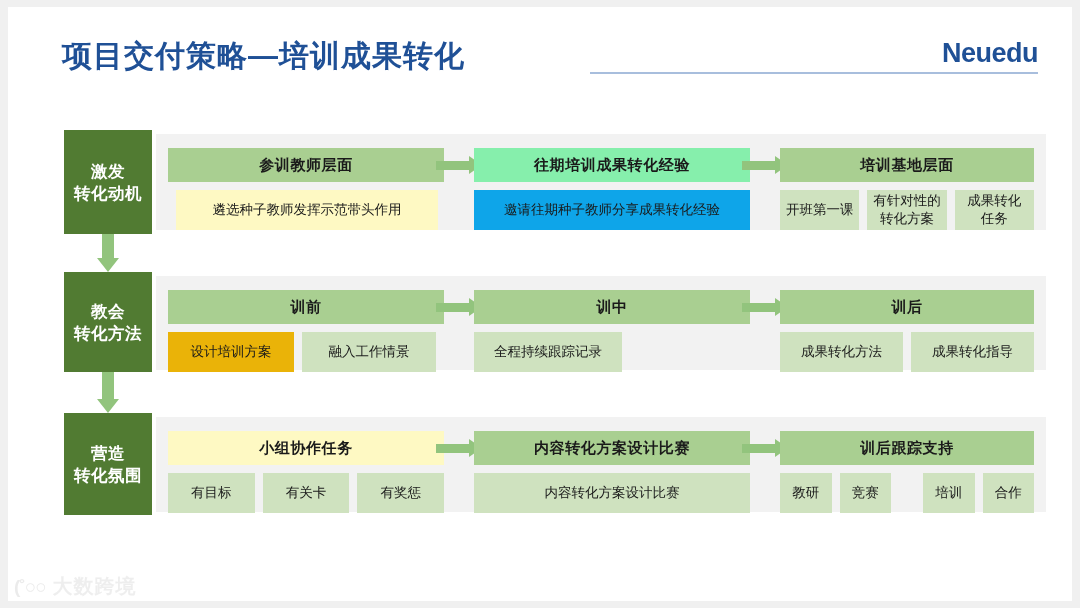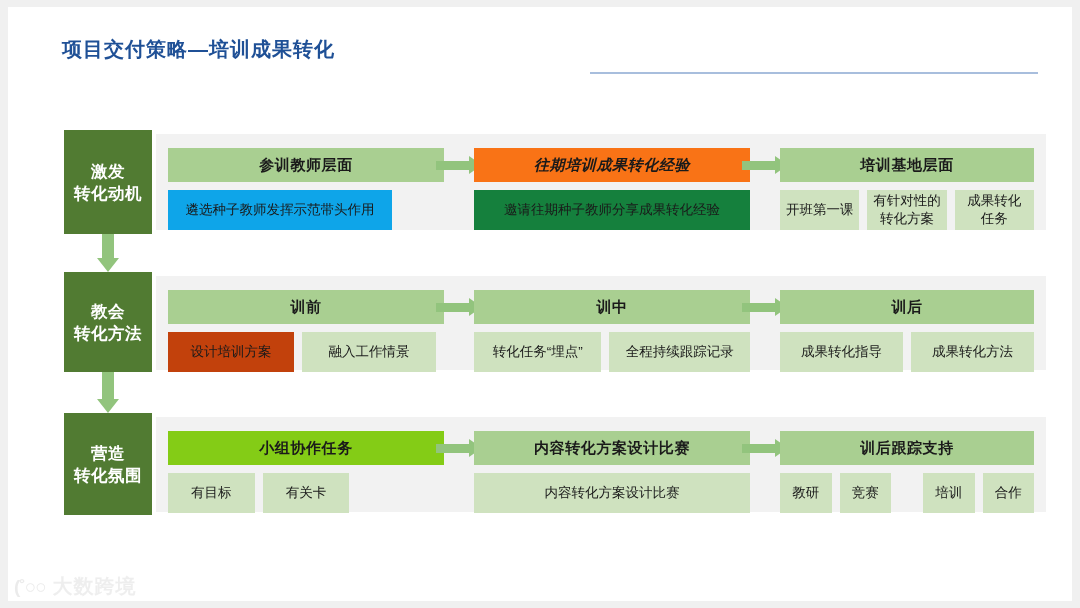--- a/index.html
+++ b/index.html
@@ -34,21 +34,21 @@
 
   
   #header {
     position: absolute;
     left: 0; top: 0;
     width: 1080px; height: 100px;
   }
   #page-title {
     position: absolute;
     left: 62px; top: 36px;
-    font-size: 20px;
+    font-size: 30px;
     font-weight: bold;
     color: #1f5096;
     letter-spacing: 1px;
     white-space: nowrap;
   }
   #brand-logo {
     position: absolute;
     right: 42px; top: 38px;
     font-size: 27px;
     font-weight: bold;
@@ -208,45 +208,46 @@
 <div id="slide">
 
   <div class="edge edge-left"></div>
   <div class="edge edge-right"></div>
   <div class="edge edge-top"></div>
   <div class="edge edge-bottom"></div>
 
   <div id="header">
     <div id="page-title" style="color: rgb(31, 80, 150);">项目交付策略—培训成果转化</div>
     <div id="header-rule" style="background: rgb(168, 190, 221);"></div>
+    <div id="brand-logo" style="color: rgb(31, 80, 150);">Neuedu</div>
   </div>
 
   <div id="diagram">
       <div class="row" style="top: 130px;">
         <div class="row-label" style="height: 104px; background: rgb(81, 123, 50);">
           <div>
             <div>激发</div>
             <div>转化动机</div>
           </div>
         </div>
         <div class="row-panel" style="height: 96px; background: rgb(242, 242, 242);">
           <div class="col" style="left: 12px; width: 276px;">
             <div class="col-head" style="width: 276px; background: rgb(169, 207, 145);">参训教师层面</div>
             <div class="cells" style="width: 276px;">
-              <div class="cell" style="width: 224px; background: #0ea5e9;">遴选种子教师发挥示范带头作用</div>
+              <div class="cell" style="width: 262px; background: #fef9c3; margin-left: 8px;">遴选种子教师发挥示范带头作用</div>
             </div>
           </div>
           <div class="h-arrow" style="left: 280px; width: 46px;">
             <div class="shaft" style="width: 33px; background: rgb(146, 196, 125);"></div>
             <div class="head" style="border-left-color: rgb(146, 196, 125);"></div>
           </div>
           <div class="col" style="left: 318px; width: 276px;">
-            <div class="col-head" style="width: 276px; background: #f97316; font-style: italic;">往期培训成果转化经验</div>
-            <div class="cells" style="width: 276px;">
-              <div class="cell" style="width: 276px; background: #15803d;">邀请往期种子教师分享成果转化经验</div>
+            <div class="col-head" style="width: 276px; background: #86efac;">往期培训成果转化经验</div>
+            <div class="cells" style="width: 276px;">
+              <div class="cell" style="width: 276px; background: #0ea5e9;">邀请往期种子教师分享成果转化经验</div>
             </div>
           </div>
           <div class="h-arrow" style="left: 586px; width: 46px;">
             <div class="shaft" style="width: 33px; background: rgb(146, 196, 125);"></div>
             <div class="head" style="border-left-color: rgb(146, 196, 125);"></div>
           </div>
           <div class="col" style="left: 624px; width: 254px;">
             <div class="col-head" style="width: 254px; background: rgb(169, 207, 145);">培训基地层面</div>
             <div class="cells" style="width: 254px;">
               <div class="cell" style="width: 79.3333px; background: rgb(207, 226, 191);">开班第一课</div>
@@ -264,65 +265,65 @@
         <div class="row-label" style="height: 100px; background: rgb(81, 123, 50); justify-content: center;">
           <div>
             <div>教会</div>
             <div>转化方法</div>
           </div>
         </div>
         <div class="row-panel" style="height: 94px; background: rgb(242, 242, 242);">
           <div class="col" style="left: 12px; width: 276px;">
             <div class="col-head" style="width: 276px; background: rgb(169, 207, 145);">训前</div>
             <div class="cells" style="width: 276px;">
-              <div class="cell" style="width: 126px; background: #c2410c;">设计培训方案</div>
+              <div class="cell" style="width: 126px; background: #eab308;">设计培训方案</div>
               <div class="cell" style="width: 134px; background: rgb(207, 226, 191);">融入工作情景</div>
             </div>
           </div>
           <div class="h-arrow" style="left: 280px; width: 46px;">
             <div class="shaft" style="width: 33px; background: rgb(146, 196, 125);"></div>
             <div class="head" style="border-left-color: rgb(146, 196, 125);"></div>
           </div>
           <div class="col" style="left: 318px; width: 276px;">
             <div class="col-head" style="width: 276px; background: rgb(169, 207, 145);">训中</div>
             <div class="cells" style="width: 276px;">
-              <div class="cell" style="width: 134px; background: rgb(207, 226, 191);">转化任务“埋点”</div>
               <div class="cell" style="width: 148px; background: rgb(207, 226, 191);">全程持续跟踪记录</div>
             </div>
           </div>
           <div class="h-arrow" style="left: 586px; width: 46px;">
             <div class="shaft" style="width: 33px; background: rgb(146, 196, 125);"></div>
             <div class="head" style="border-left-color: rgb(146, 196, 125);"></div>
           </div>
           <div class="col" style="left: 624px; width: 254px;">
             <div class="col-head" style="width: 254px; background: rgb(169, 207, 145);">训后</div>
             <div class="cells" style="width: 254px;">
+              <div class="cell" style="width: 123px; background: rgb(207, 226, 191);">成果转化方法</div>
               <div class="cell" style="width: 123px; background: rgb(207, 226, 191);">成果转化指导</div>
-              <div class="cell" style="width: 123px; background: rgb(207, 226, 191);">成果转化方法</div>
             </div>
           </div>
         </div>
       </div>
       <div class="v-arrow" style="top: 372px; height: 41px;">
         <div class="shaft" style="height: 27px; background: rgb(146, 196, 125);"></div>
         <div class="head" style="top: 27px; border-top-color: rgb(146, 196, 125);"></div>
       </div>
       <div class="row" style="top: 413px;">
         <div class="row-label" style="height: 102px; background: rgb(81, 123, 50);">
           <div>
             <div>营造</div>
             <div>转化氛围</div>
           </div>
         </div>
         <div class="row-panel" style="height: 95px; background: rgb(242, 242, 242);">
           <div class="col" style="left: 12px; width: 276px;">
-            <div class="col-head" style="width: 276px; background: #84cc16;">小组协作任务</div>
+            <div class="col-head" style="width: 276px; background: #fef9c3;">小组协作任务</div>
             <div class="cells" style="width: 276px;">
               <div class="cell" style="width: 86.6667px; background: rgb(207, 226, 191);">有目标</div>
               <div class="cell" style="width: 86.6667px; background: rgb(207, 226, 191);">有关卡</div>
+              <div class="cell" style="width: 86.6667px; background: rgb(207, 226, 191);">有奖惩</div>
             </div>
           </div>
           <div class="h-arrow" style="left: 280px; width: 46px;">
             <div class="shaft" style="width: 33px; background: rgb(146, 196, 125);"></div>
             <div class="head" style="border-left-color: rgb(146, 196, 125);"></div>
           </div>
           <div class="col" style="left: 318px; width: 276px;">
             <div class="col-head" style="width: 276px; background: rgb(169, 207, 145);">内容转化方案设计比赛</div>
             <div class="cells" style="width: 276px;">
               <div class="cell" style="width: 276px; background: rgb(207, 226, 191);">内容转化方案设计比赛</div>

